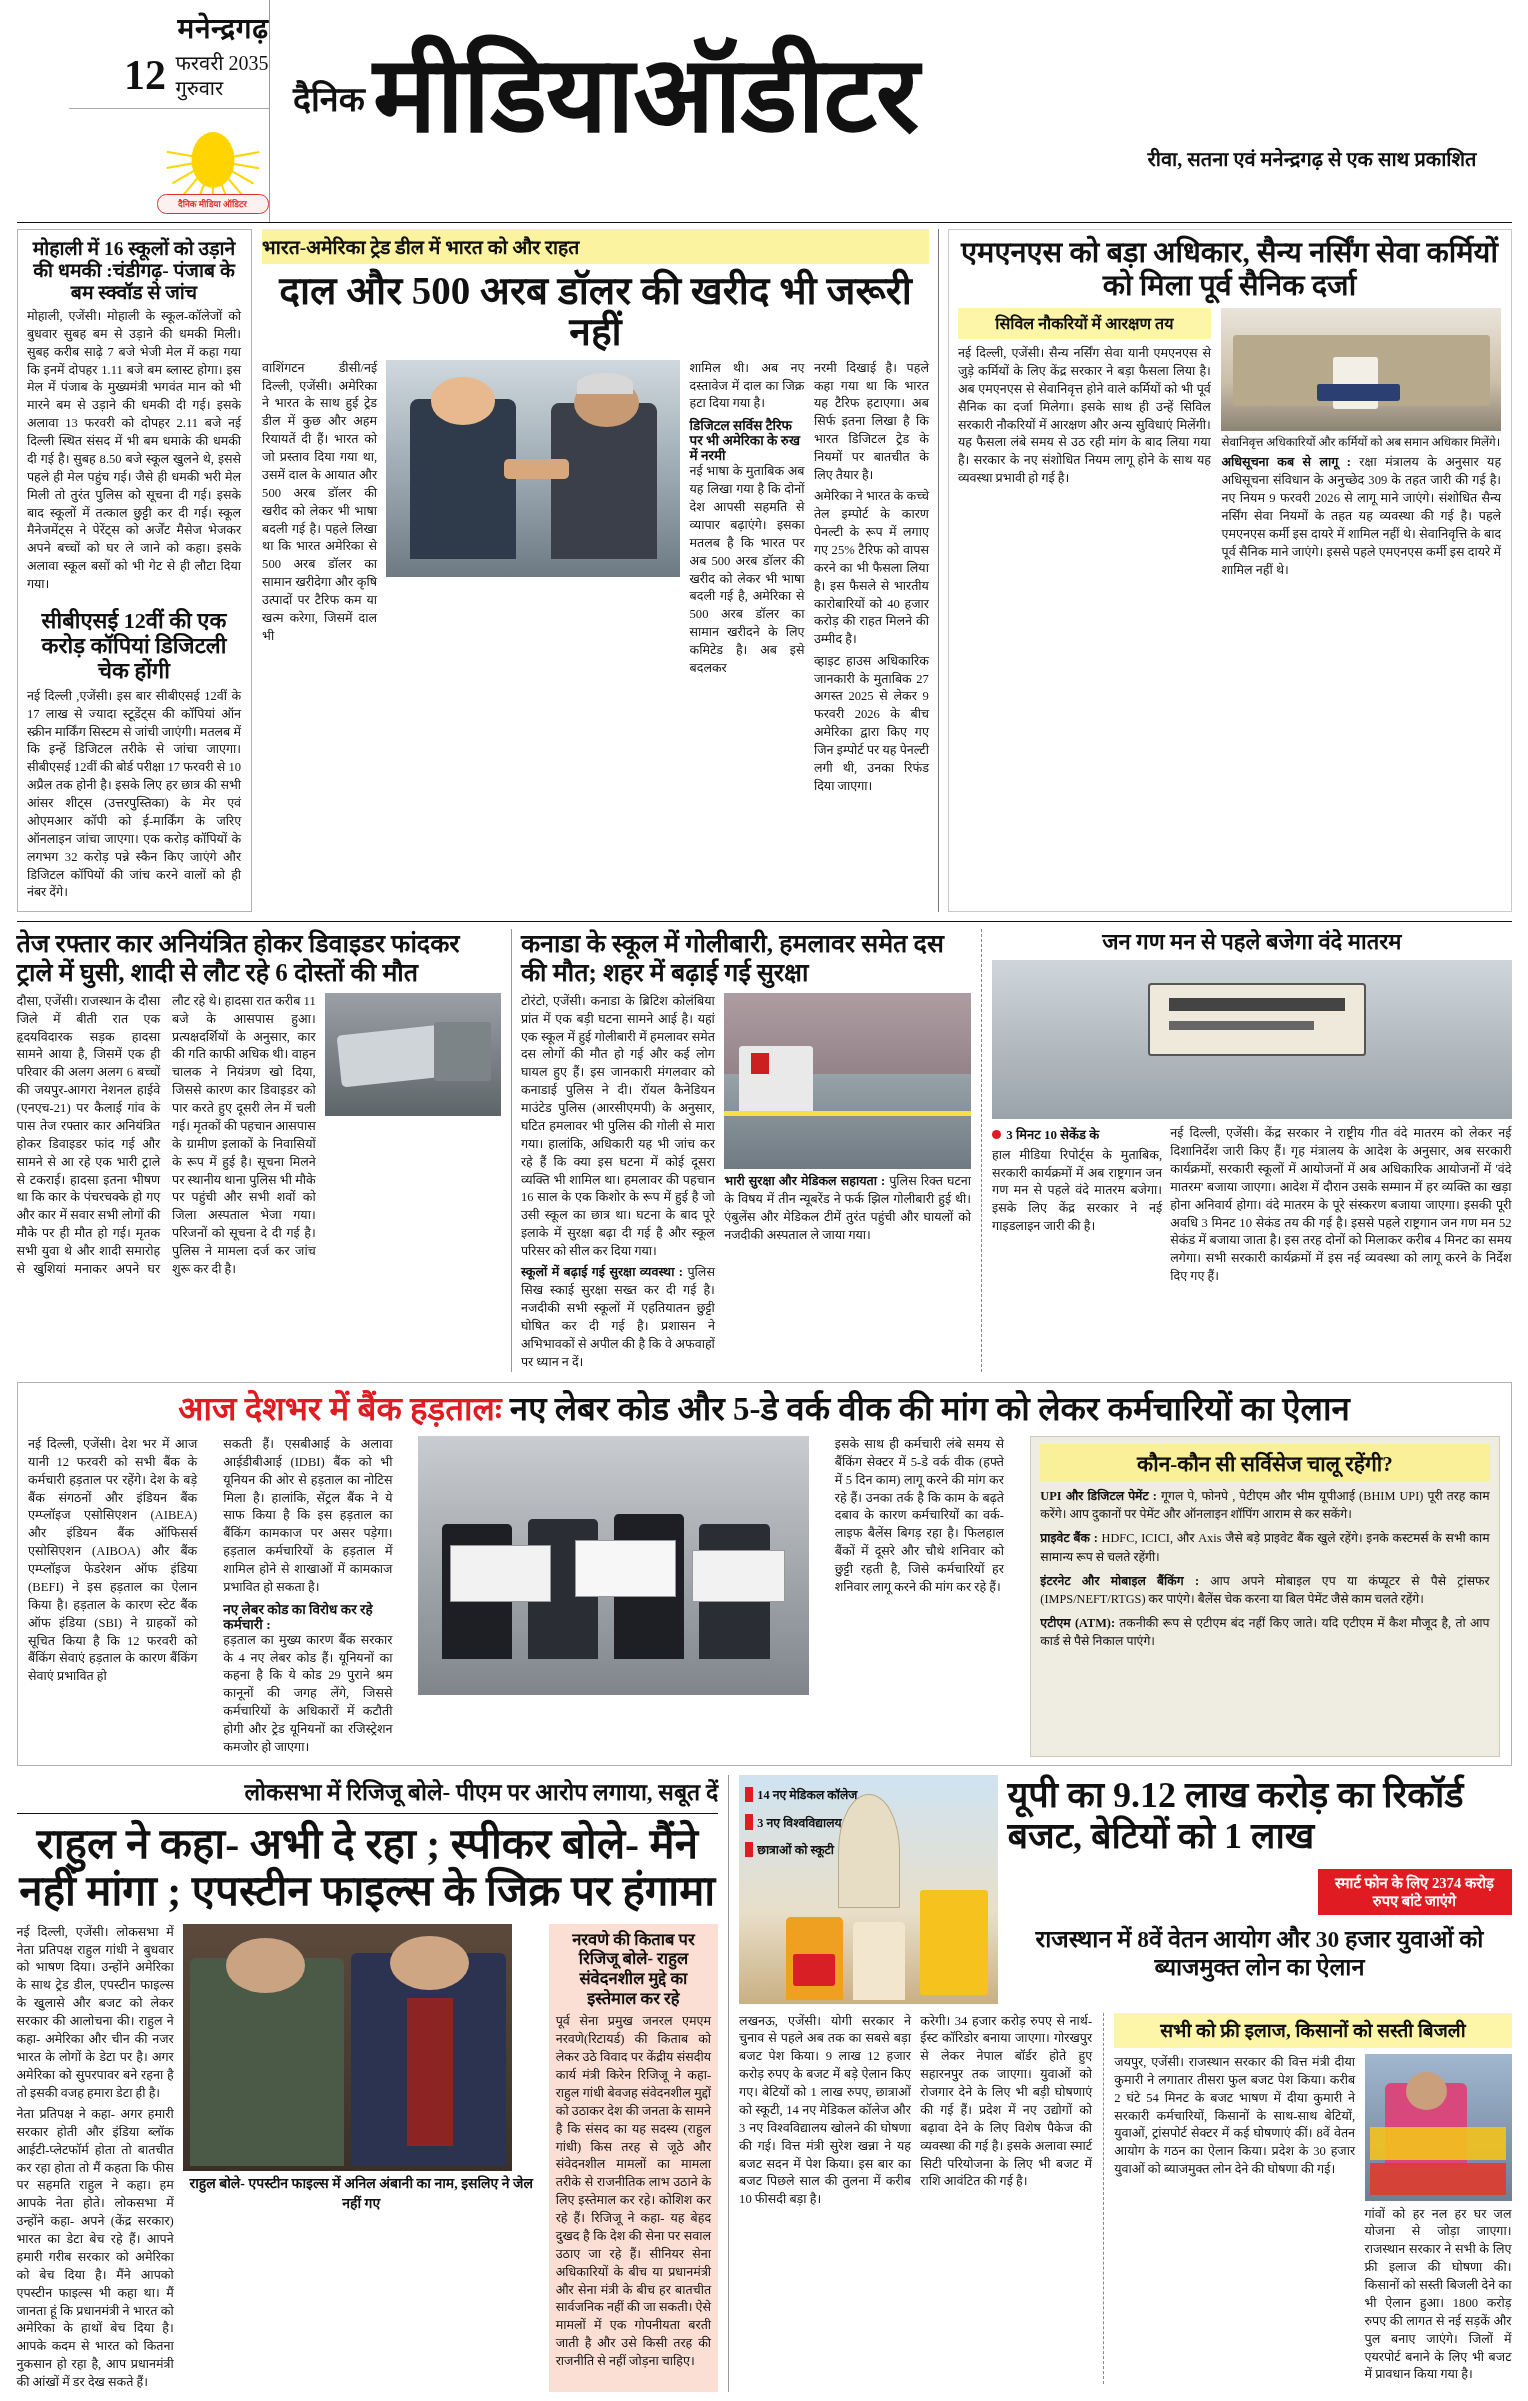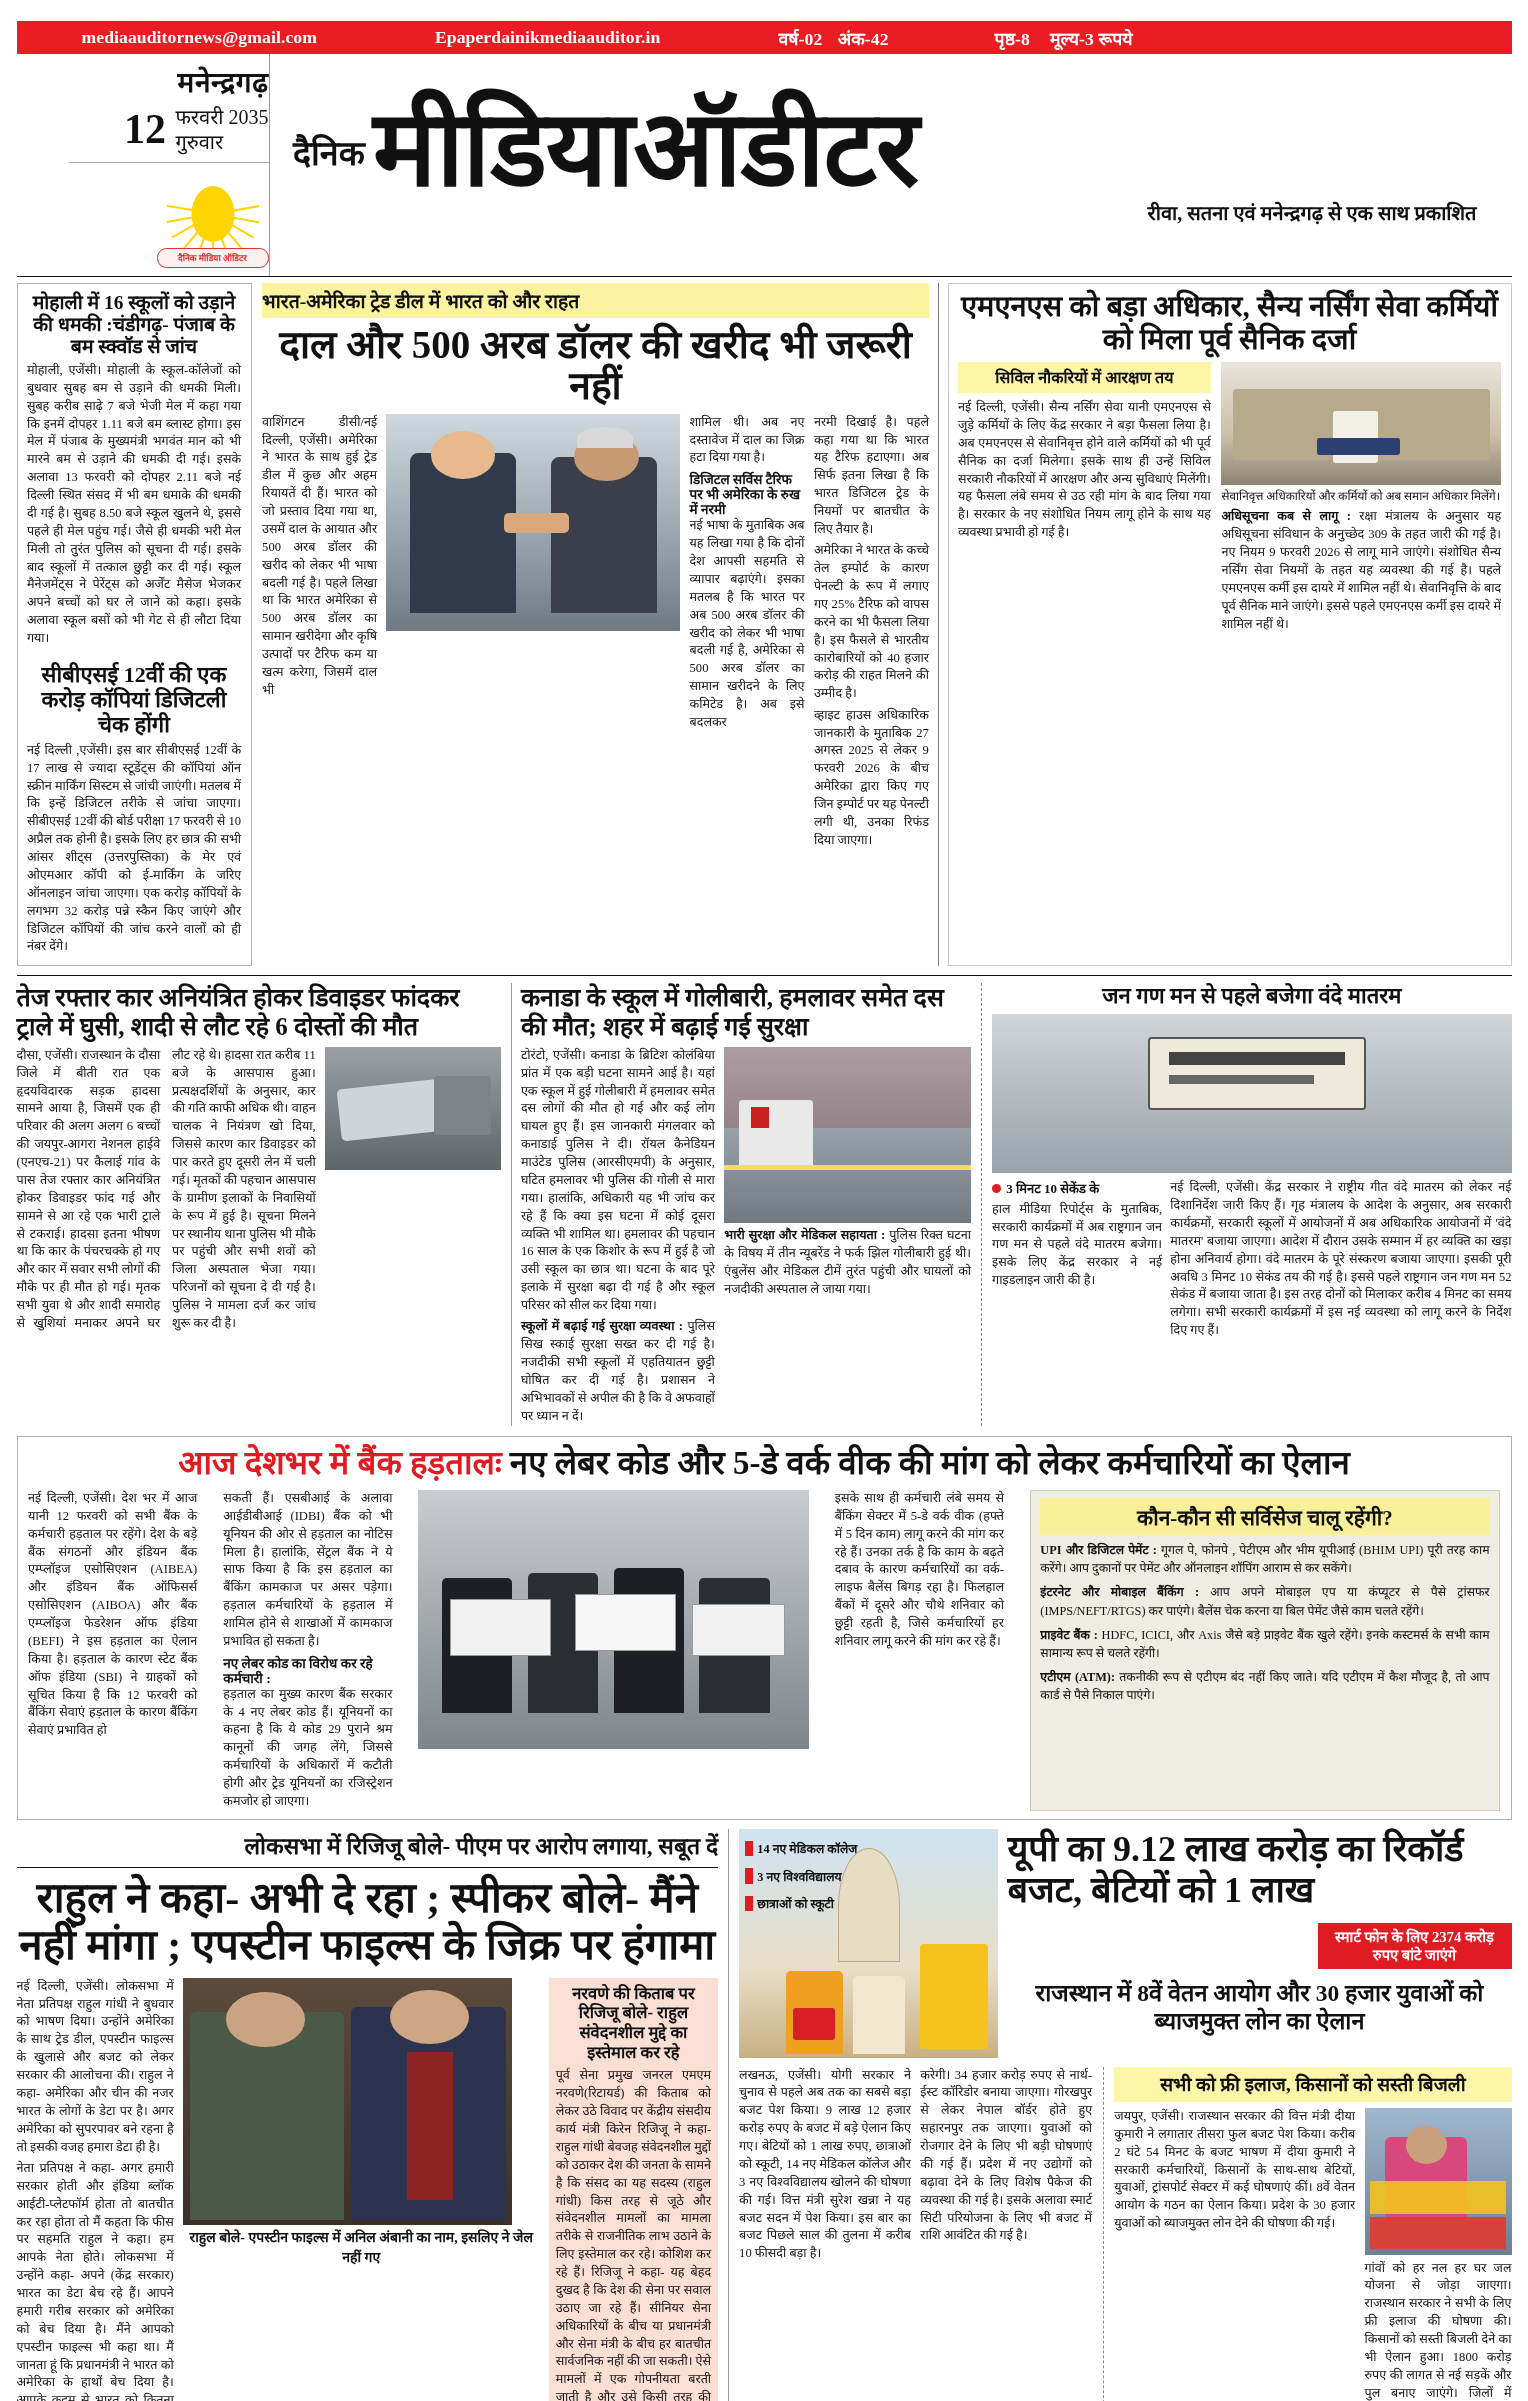--- a/index.html
+++ b/index.html
@@ -130,28 +130,20 @@
   .bullets { position:absolute; left:5.9px; top:10.6px; font-size:12.3px; font-weight:bold; }
   .bullets div { display:flex; align-items:center; gap:4.7px; margin-bottom:10.6px; }
   .bsq { width:7.6px; height:15.3px; background:#e01b22; display:inline-block; }
   .cols2 { column-count: 2; column-gap: 11.8px; }
 </style>
 </head>
 <body>
 
 <div class="page">
 
-  <div class="topbar">
-    <span class="tb tb-email">mediaauditornews@gmail.com</span>
-    <span class="tb tb-site">Epaperdainikmediaauditor.in</span>
-    <span class="tb tb-vol">वर्ष-02</span>
-    <span class="tb tb-issue">अंक-42</span>
-    <span class="tb tb-page">पृष्ठ-8</span>
-    <span class="tb tb-price">मूल्य-3 रूपये</span>
-  </div>
 
   <div class="masthead">
     <div class="mh-left">
       <div class="mh-city">मनेन्द्रगढ़</div>
       <div class="mh-daterow">
         <div class="mh-day">12</div>
         <div class="mh-dcol">
           <span>फरवरी 2035</span>
           <span>गुरुवार</span>
         </div>
@@ -329,24 +321,24 @@
         <div style="position:absolute;left:40%;top:40%;width:26%;height:22%;background:#f7f7f7;border:1.2px solid #999"></div>
         <div style="position:absolute;left:70%;top:44%;width:24%;height:20%;background:#f2f2f2;border:1.2px solid #999"></div>
       </div>
       <div class="s3-c">
         <div class="body-txt">इसके साथ ही कर्मचारी लंबे समय से बैंकिंग सेक्टर में 5-डे वर्क वीक (हफ्ते में 5 दिन काम) लागू करने की मांग कर रहे हैं। उनका तर्क है कि काम के बढ़ते दबाव के कारण कर्मचारियों का वर्क-लाइफ बैलेंस बिगड़ रहा है। फिलहाल बैंकों में दूसरे और चौथे शनिवार को छुट्टी रहती है, जिसे कर्मचारियों हर शनिवार लागू करने की मांग कर रहे हैं।</div>
       </div>
       <div class="s3-box">
         <div class="s3-box-title">कौन-कौन सी सर्विसेज चालू रहेंगी?</div>
         <p><b>UPI और डिजिटल पेमेंट :</b>
            <span>गूगल पे, फोनपे , पेटीएम और भीम यूपीआई (BHIM UPI) पूरी तरह काम करेंगे। आप दुकानों पर पेमेंट और ऑनलाइन शॉपिंग आराम से कर सकेंगे।</span></p>
+        <p><b>प्राइवेट बैंक :</b>
+           <span>HDFC, ICICI, और Axis जैसे बड़े प्राइवेट बैंक खुले रहेंगे। इनके कस्टमर्स के सभी काम सामान्य रूप से चलते रहेंगी।</span></p>
         <p><b>इंटरनेट और मोबाइल बैंकिंग :</b>
            <span>आप अपने मोबाइल एप या कंप्यूटर से पैसे ट्रांसफर (IMPS/NEFT/RTGS) कर पाएंगे। बैलेंस चेक करना या बिल पेमेंट जैसे काम चलते रहेंगे।</span></p>
-        <p><b>प्राइवेट बैंक :</b>
-           <span>HDFC, ICICI, और Axis जैसे बड़े प्राइवेट बैंक खुले रहेंगे। इनके कस्टमर्स के सभी काम सामान्य रूप से चलते रहेंगी।</span></p>
         <p><b>एटीएम (ATM):</b>
            <span>तकनीकी रूप से एटीएम बंद नहीं किए जाते। यदि एटीएम में कैश मौजूद है, तो आप कार्ड से पैसे निकाल पाएंगे।</span></p>
       </div>
     </div>
   </div>
 
   <div class="sec4">
 
     <div class="s4-left">
       <div class="s4-kicker">लोकसभा में रिजिजू बोले- पीएम पर आरोप लगाया, सबूत दें</div>

